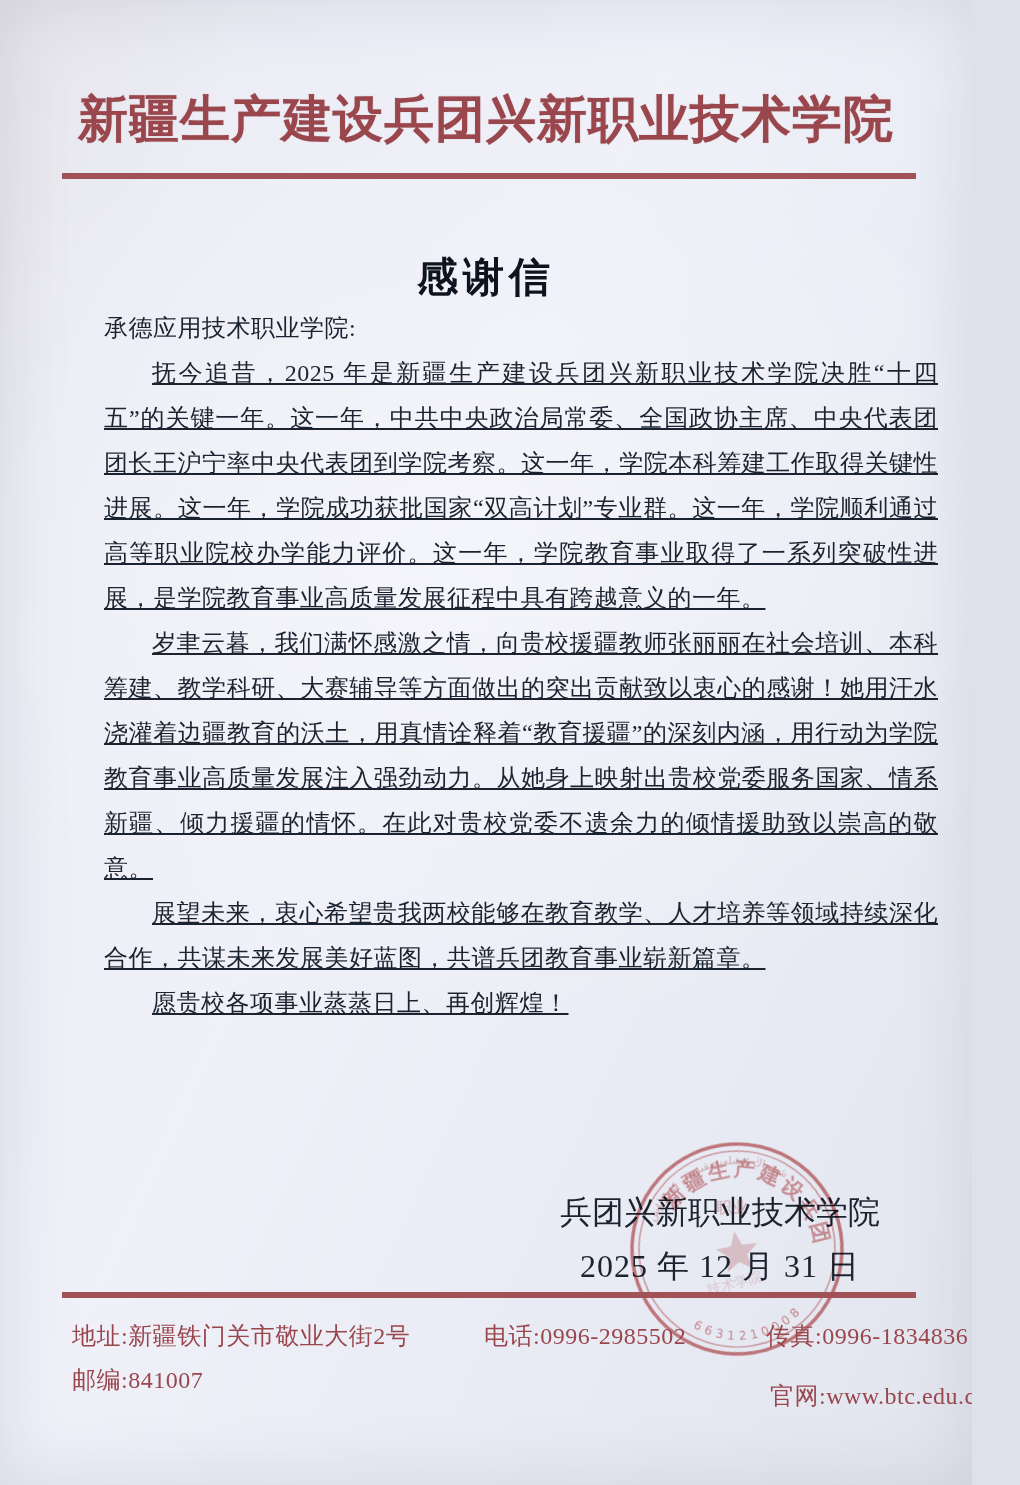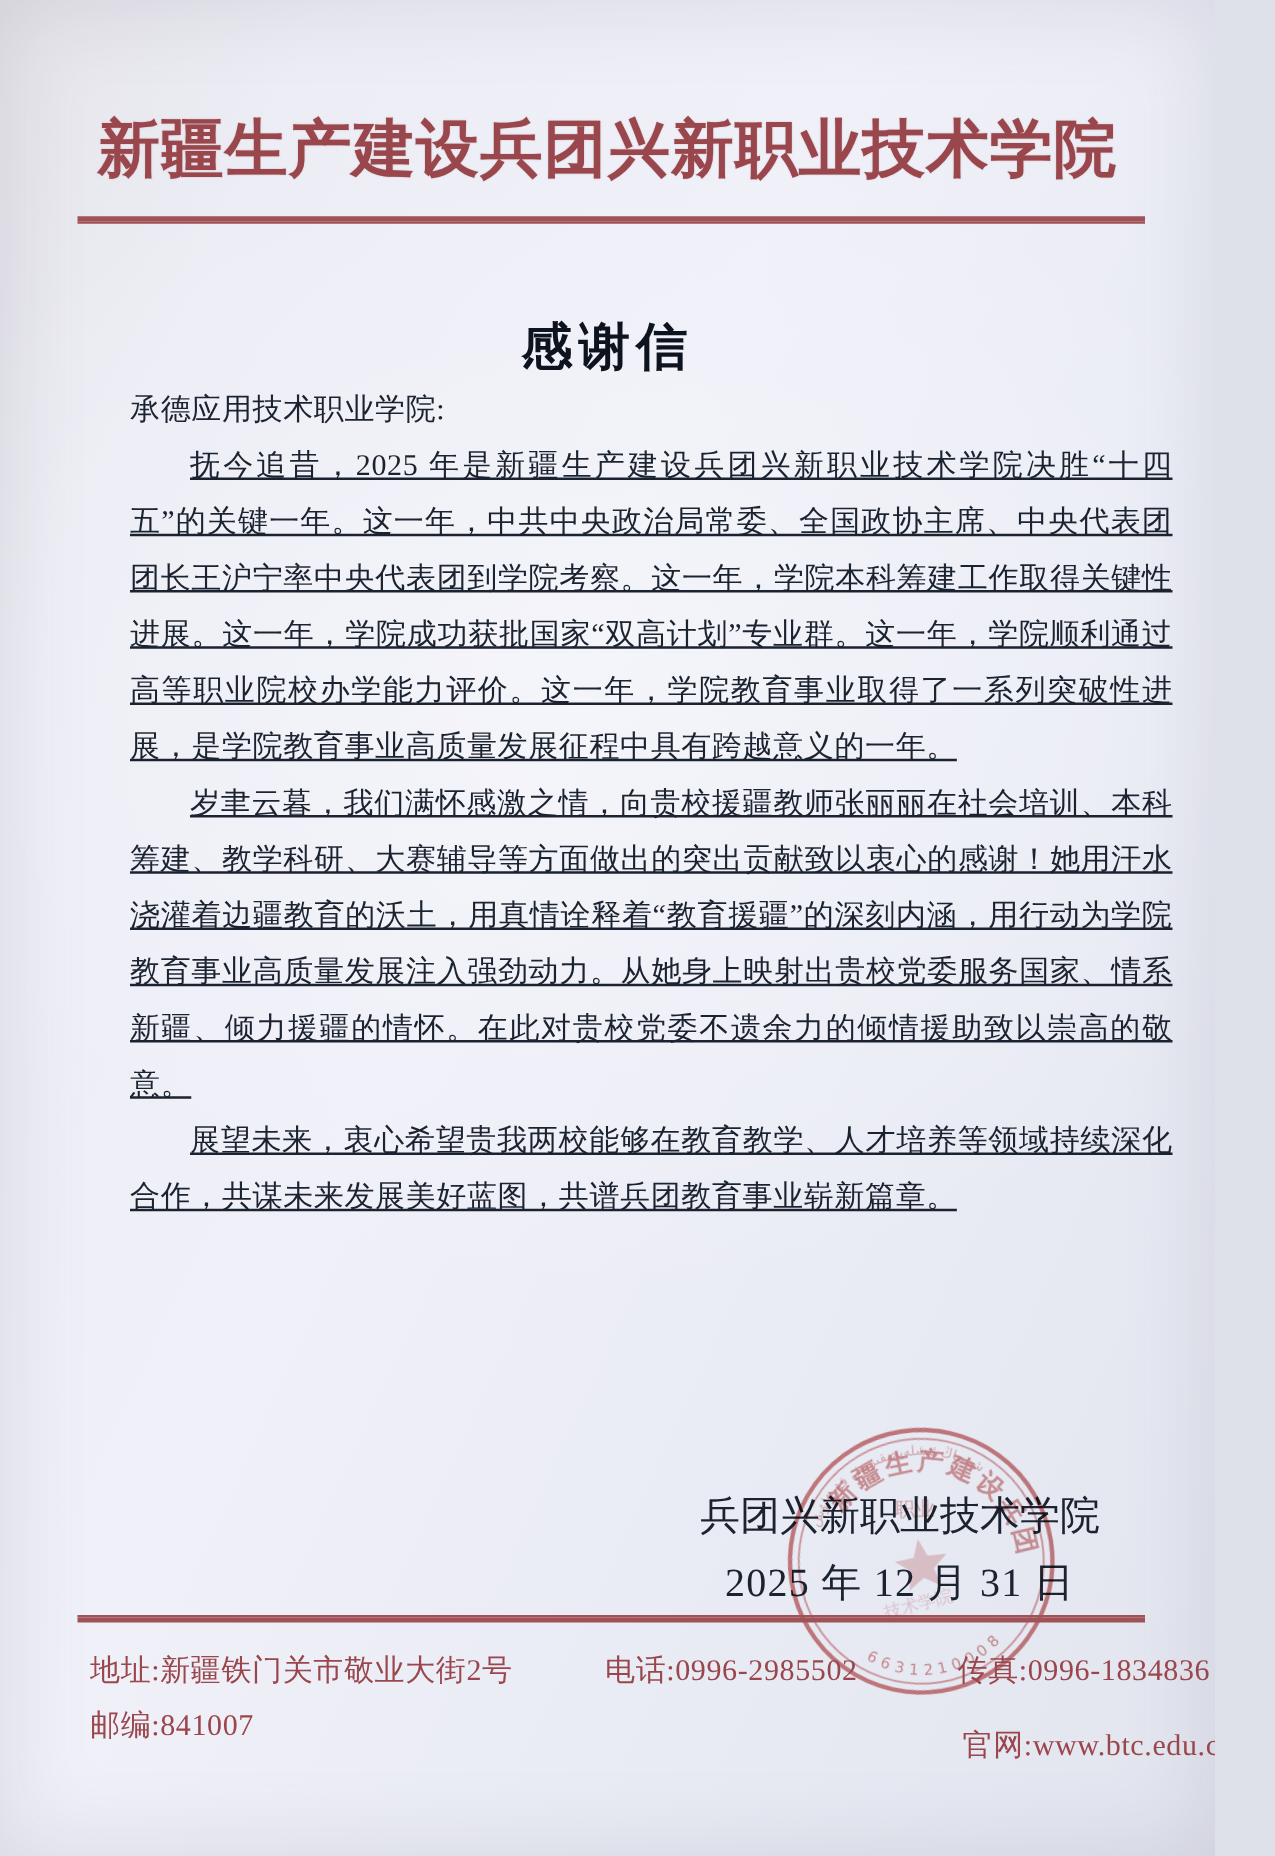--- a/index.html
+++ b/index.html
@@ -122,20 +122,21 @@
   <div class="letterhead">新疆生产建设兵团兴新职业技术学院</div>
   <div class="rule rule-head"></div>
 
   <h1 class="title">感谢信</h1>
 
   <main class="body-text">
     <p class="salutation">承德应用技术职业学院:</p>
     <p class="para">抚今追昔，2025 年是新疆生产建设兵团兴新职业技术学院决胜“十四五”的关键一年。这一年，中共中央政治局常委、全国政协主席、中央代表团团长王沪宁率中央代表团到学院考察。这一年，学院本科筹建工作取得关键性进展。这一年，学院成功获批国家“双高计划”专业群。这一年，学院顺利通过高等职业院校办学能力评价。这一年，学院教育事业取得了一系列突破性进展，是学院教育事业高质量发展征程中具有跨越意义的一年。</p>
     <p class="para">岁聿云暮，我们满怀感激之情，向贵校援疆教师张丽丽在社会培训、本科筹建、教学科研、大赛辅导等方面做出的突出贡献致以衷心的感谢！她用汗水浇灌着边疆教育的沃土，用真情诠释着“教育援疆”的深刻内涵，用行动为学院教育事业高质量发展注入强劲动力。从她身上映射出贵校党委服务国家、情系新疆、倾力援疆的情怀。在此对贵校党委不遗余力的倾情援助致以崇高的敬意。</p>
     <p class="para">展望未来，衷心希望贵我两校能够在教育教学、人才培养等领域持续深化合作，共谋未来发展美好蓝图，共谱兵团教育事业崭新篇章。</p>
+    <p class="para">愿贵校各项事业蒸蒸日上、再创辉煌！</p>
   </main>
 
   <div class="signature-block">
     <div class="signature-name">兵团兴新职业技术学院</div>
     <div class="signature-date">2025 年 12 月 31 日</div>
   </div>
 
   <svg class="seal" viewBox="0 0 222 222" aria-hidden="true">
     <g fill="none" stroke="var(--seal)">
       <circle cx="111" cy="111" r="105" stroke-width="3.5" opacity="0.85"></circle>

